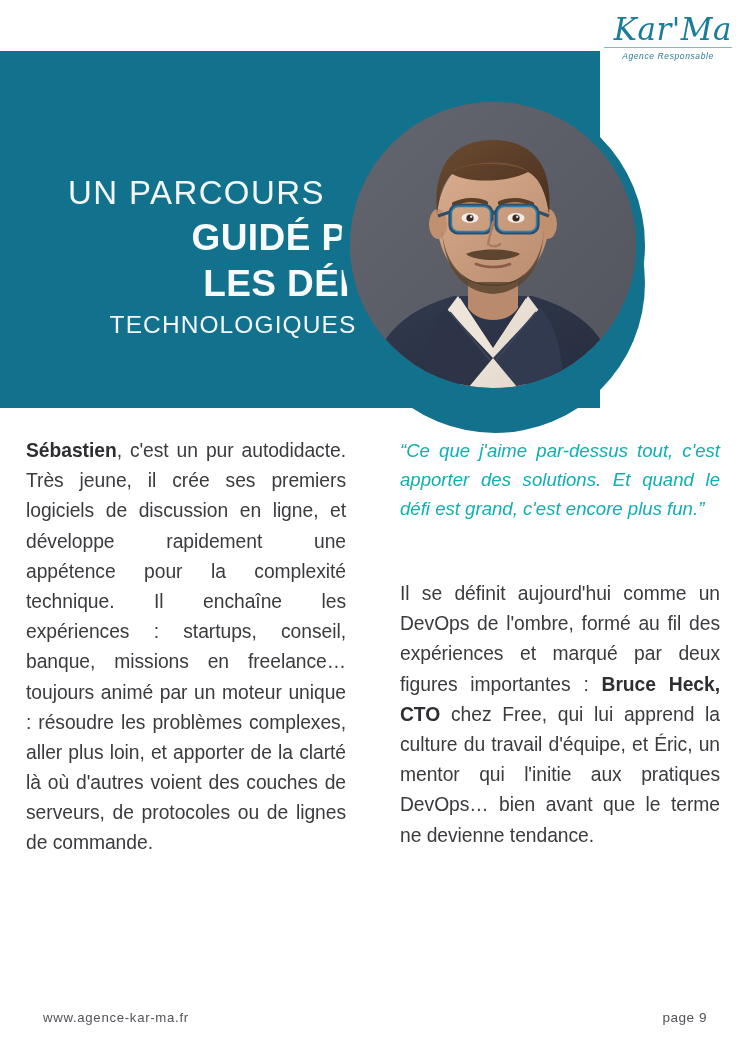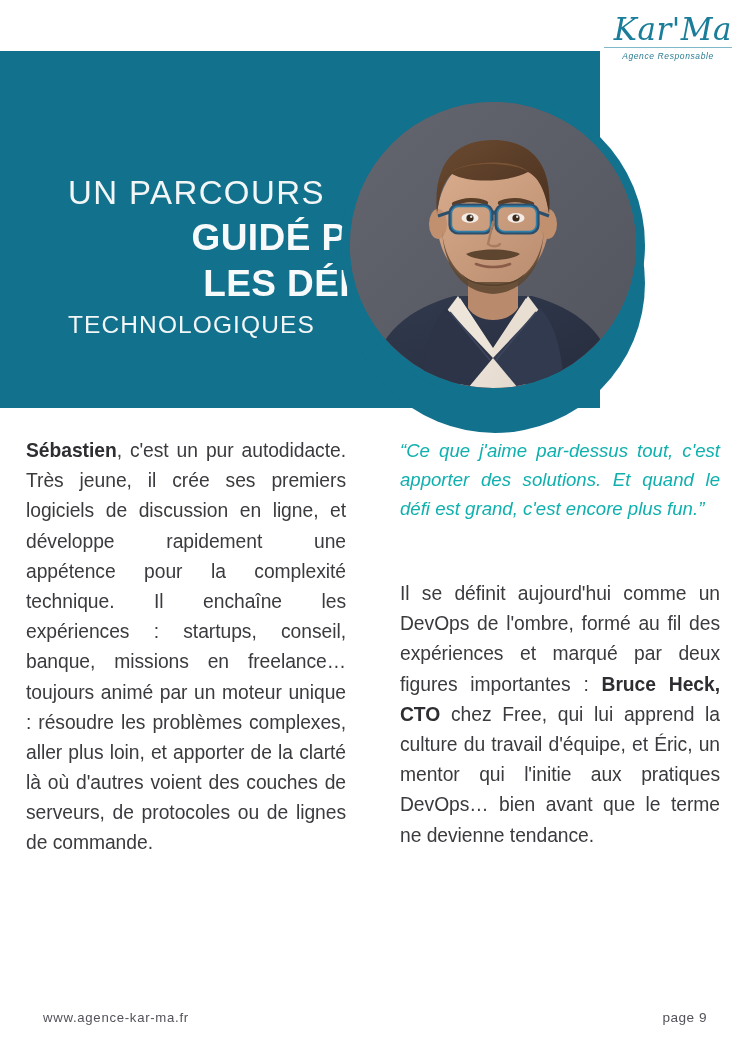--- a/index.html
+++ b/index.html
@@ -103,20 +103,21 @@
   .title-line-2 { margin-top: 4px; }
   .title-line-3 { margin-top: 2px; }
   .title-line-4 {
     display: block;
     margin-top: 6px;
     font-size: 24.5px;
     font-weight: 400;
     letter-spacing: 1.1px;
     line-height: 1.15;
     color: #f2f6f7;
+    text-align: center;
   }
   .title-rule {
     position: absolute;
     left: 28px;
     top: 363px;
     width: 217px;
     height: 4px;
     background: #ffffff;
   }
 

